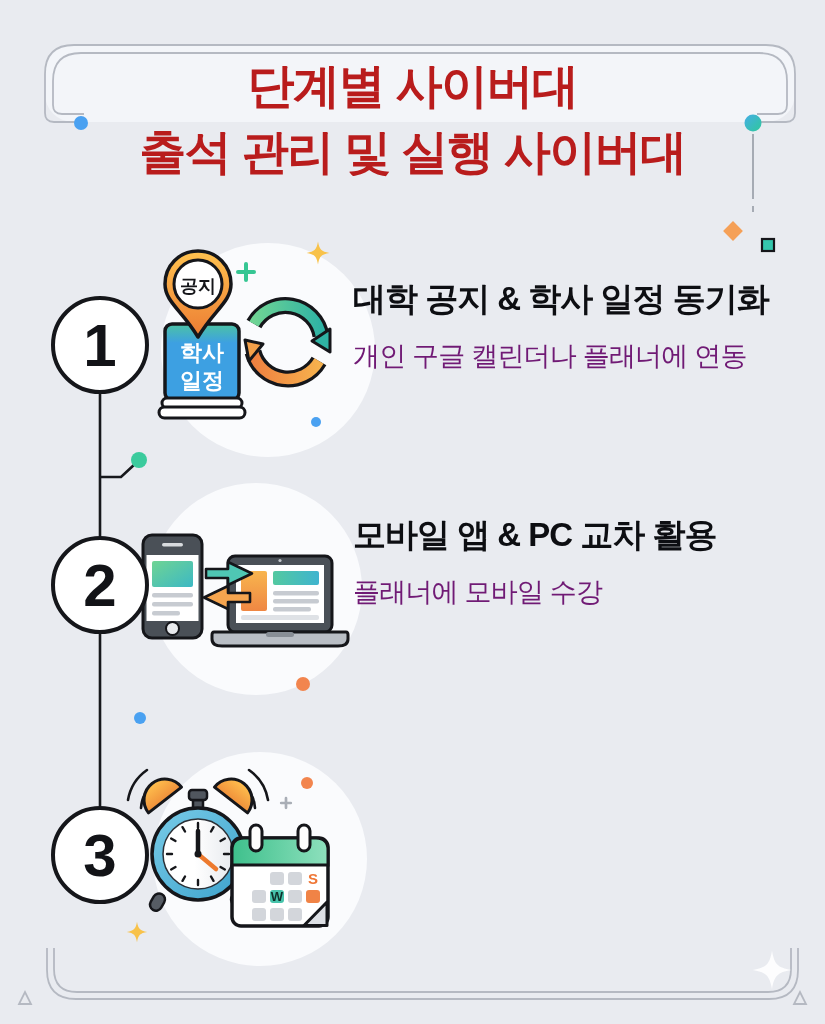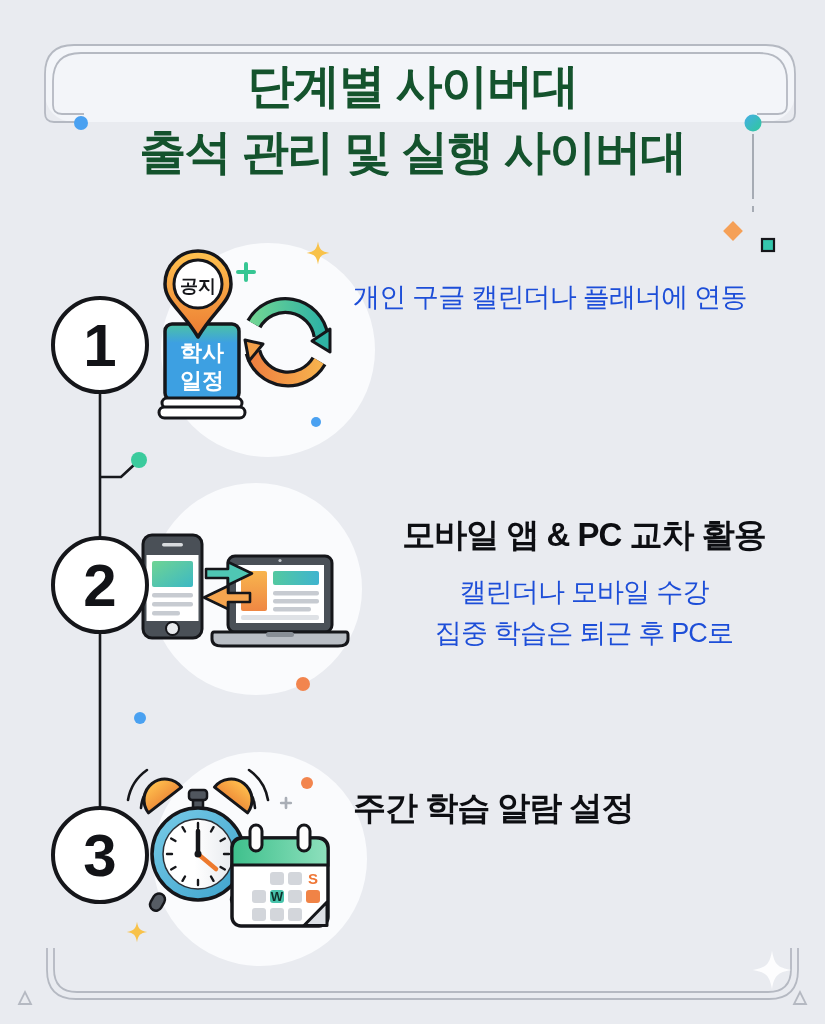--- a/index.html
+++ b/index.html
@@ -9,21 +9,21 @@
     font-family:"Liberation Sans", sans-serif;
     -webkit-font-smoothing:antialiased;
   }
   .abs{position:absolute;}
   
   .title-panel{
     left:45px;top:45px;width:750px;height:77px;border-radius:28px;
     background:#f3f5f9;
   }
   .page-title{
-    left:0;right:0;text-align:center;color:#14532d;
+    left:0;right:0;text-align:center;color:#b91c1c;
     font-weight:900;font-size:47px;letter-spacing:-1.5px;line-height:1;
     white-space:nowrap;
   }
   .title-l1{top:62px;}
   .title-l2{top:128px;}
   
   .halo{border-radius:50%;background:#fafbfd;}
   
   .stepnum{
     width:98px;height:98px;box-sizing:border-box;border:4px solid #15161a;
@@ -31,21 +31,21 @@
     display:flex;align-items:center;justify-content:center;
     font-size:60px;font-weight:900;z-index:4;
   }
   
   .step-text{left:353px;width:462px;z-index:4;}
   .step-title{
     font-size:33px;font-weight:800;color:#0d0e12;letter-spacing:-1px;
     white-space:nowrap;margin:0 0 14px 0;
   }
   .step-line{
-    font-size:27px;font-weight:500;color:#1d4ed8;letter-spacing:-0.8px;
+    font-size:27px;font-weight:500;color:#701a75;letter-spacing:-0.8px;
     line-height:41px;white-space:nowrap;
   }
   svg{display:block;}
   .layer{left:0;top:0;z-index:1;}
   .icon{z-index:3;}
   text{font-family:"Liberation Sans", sans-serif;}
 </style>
 </head>
 <body>
 
@@ -287,26 +287,25 @@
       </g>
       <rect x="150" y="128" width="14" height="13" rx="3" fill="#47c3ab"></rect>
       <rect x="186" y="128" width="14" height="13" rx="3" fill="#f08346"></rect>
       <text x="157" y="139" text-anchor="middle" font-size="13" font-weight="800" fill="#10312b">W</text>
       <text x="193" y="122" text-anchor="middle" font-size="15" font-weight="800" fill="#ef7635">S</text>
       <path d="M184,163.5 L207,140 L207,163.5 Z" fill="#dde0e5" stroke="#15161a" stroke-width="3" stroke-linejoin="round"></path>
     </g>
   </svg>
 
   <div class="abs step-text" style="top:277px;">
+    <div class="step-title">대학 공지 &amp; 학사 일정 동기화</div>
     <div class="step-line">개인 구글 캘린더나 플래너에 연동</div>
   </div>
 
-  <div class="abs step-text" style="top:513px;text-align:center;">
+  <div class="abs step-text" style="top:513px;">
     <div class="step-title">모바일 앱 &amp; PC 교차 활용</div>
-    <div class="step-line">캘린더나 모바일 수강</div>
-    <div class="step-line">집중 학습은 퇴근 후 PC로</div>
+    <div class="step-line">플래너에 모바일 수강</div>
   </div>
 
   <div class="abs step-text" style="top:786px;">
-    <div class="step-title">주간 학습 알람 설정</div>
   </div>
 
 </div>
 
 </body></html>

